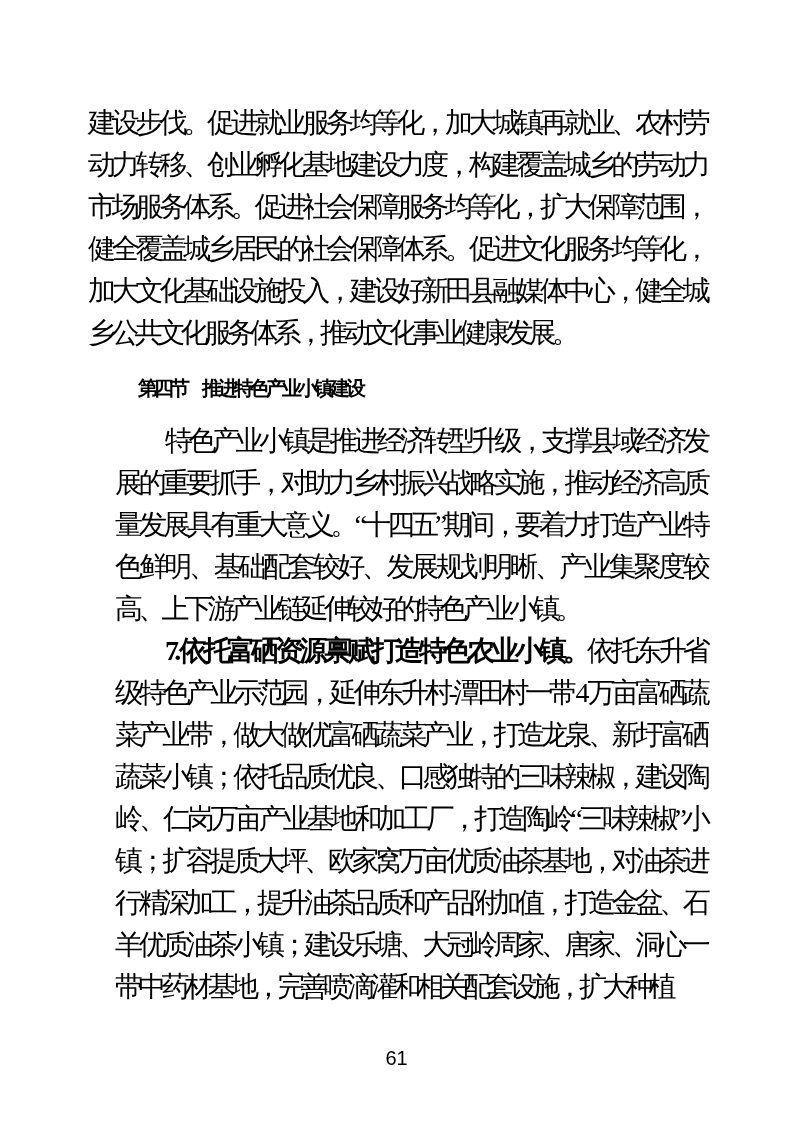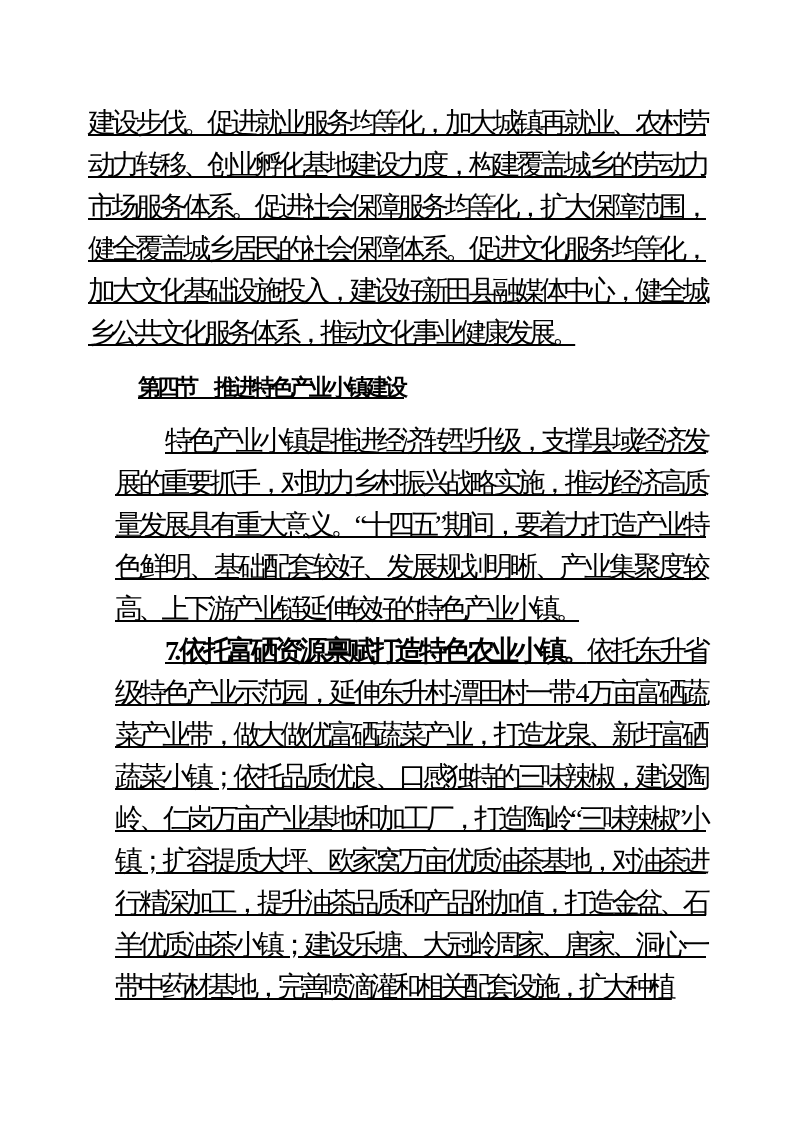--- a/index.html
+++ b/index.html
@@ -14,38 +14,37 @@
     background: #ffffff;
     color: #000000;
     font-family: "Liberation Serif", serif;
     overflow: hidden;
   }
   .content {
     position: absolute;
     left: 88px;
     top: 102px;
     width: 618px;
-    text-decoration: underline;
   }
   .body-text {
     margin: 0;
     font-size: 28px;
     line-height: 42px;
     letter-spacing: -4.8px;
     text-align: justify;
     color: #000000;
   }
   .indent {
     text-indent: 50px;
     margin-left: 27px;
   }
   .section-heading {
     margin: 13px 0 11px 0;
     padding-left: 50px;
-    font-size: 23px;
+    font-size: 20px;
     line-height: 42px;
     letter-spacing: -4px;
     font-weight: bold;
     color: #000000;
   }
   .lead-bold {
     font-weight: bold;
   }
   .page-footer {
     position: absolute;
@@ -72,13 +71,16 @@
     <p class="body-text">建设步伐。促进就业服务均等化，加大城镇再就业、农村劳动力转移、创业孵化基地建设力度，构建覆盖城乡的劳动力市场服务体系。促进社会保障服务均等化，扩大保障范围，健全覆盖城乡居民的社会保障体系。促进文化服务均等化，加大文化基础设施投入，建设好新田县融媒体中心，健全城乡公共文化服务体系，推动文化事业健康发展。</p>
 
     <h2 class="section-heading">第四节　推进特色产业小镇建设</h2>
 
     <p class="body-text indent">特色产业小镇是推进经济转型升级，支撑县域经济发展的重要抓手，对助力乡村振兴战略实施，推动经济高质量发展具有重大意义。“十四五”期间，要着力打造产业特色鲜明、基础配套较好、发展规划明晰、产业集聚度较高、上下游产业链延伸较好的特色产业小镇。</p>
 
     <p class="body-text indent"><span class="lead-bold">7. 依托富硒资源禀赋打造特色农业小镇。</span><span>依托东升省级特色产业示范园，延伸东升村-潭田村一带 4 万亩富硒蔬菜产业带，做大做优富硒蔬菜产业，打造龙泉、新圩富硒蔬菜小镇；依托品质优良、口感独特的三味辣椒，建设陶岭、仁岗万亩产业基地和加工厂，打造陶岭“三味辣椒”小镇；扩容提质大坪、欧家窝万亩优质油茶基地，对油茶进行精深加工，提升油茶品质和产品附加值，打造金盆、石羊优质油茶小镇；建设乐塘、大冠岭周家、唐家、洞心一带中药材基地，完善喷滴灌和相关配套设施，扩大种植</span></p>
 
   </main>
 
+  <footer class="page-footer">
+    <span class="page-number">61</span>
+  </footer>
 </div>
 
 </body></html>

